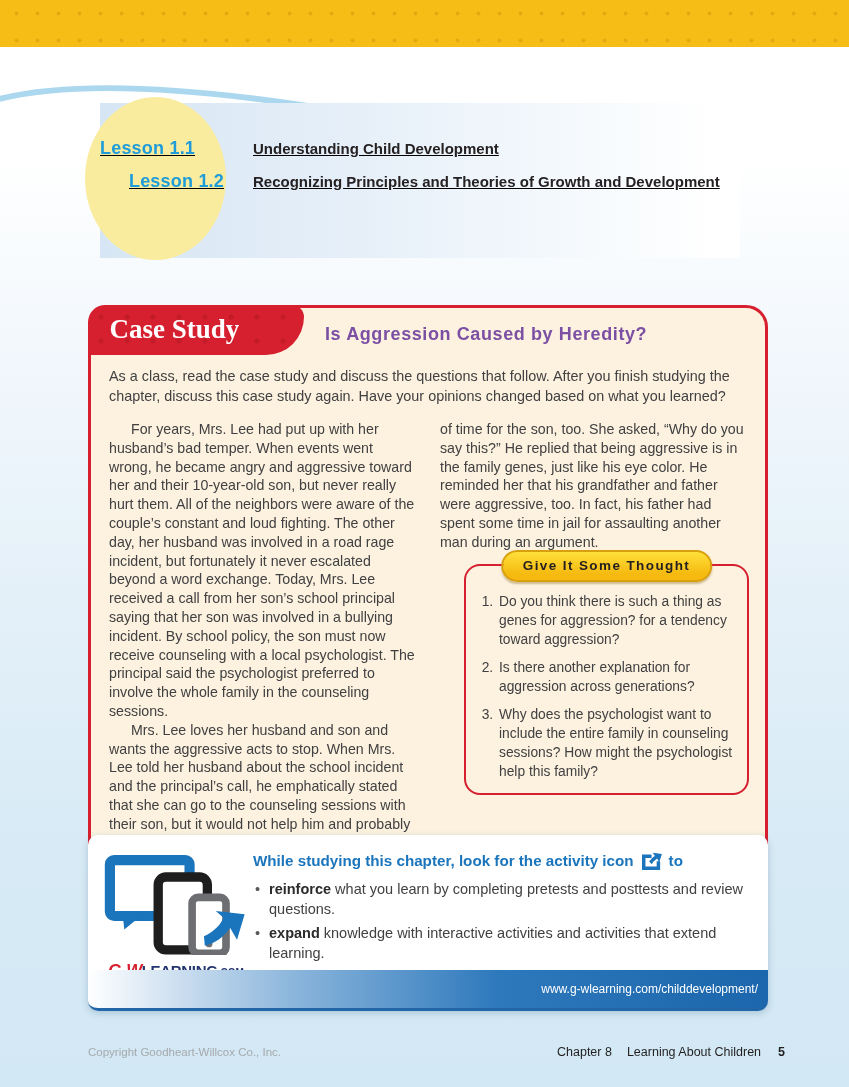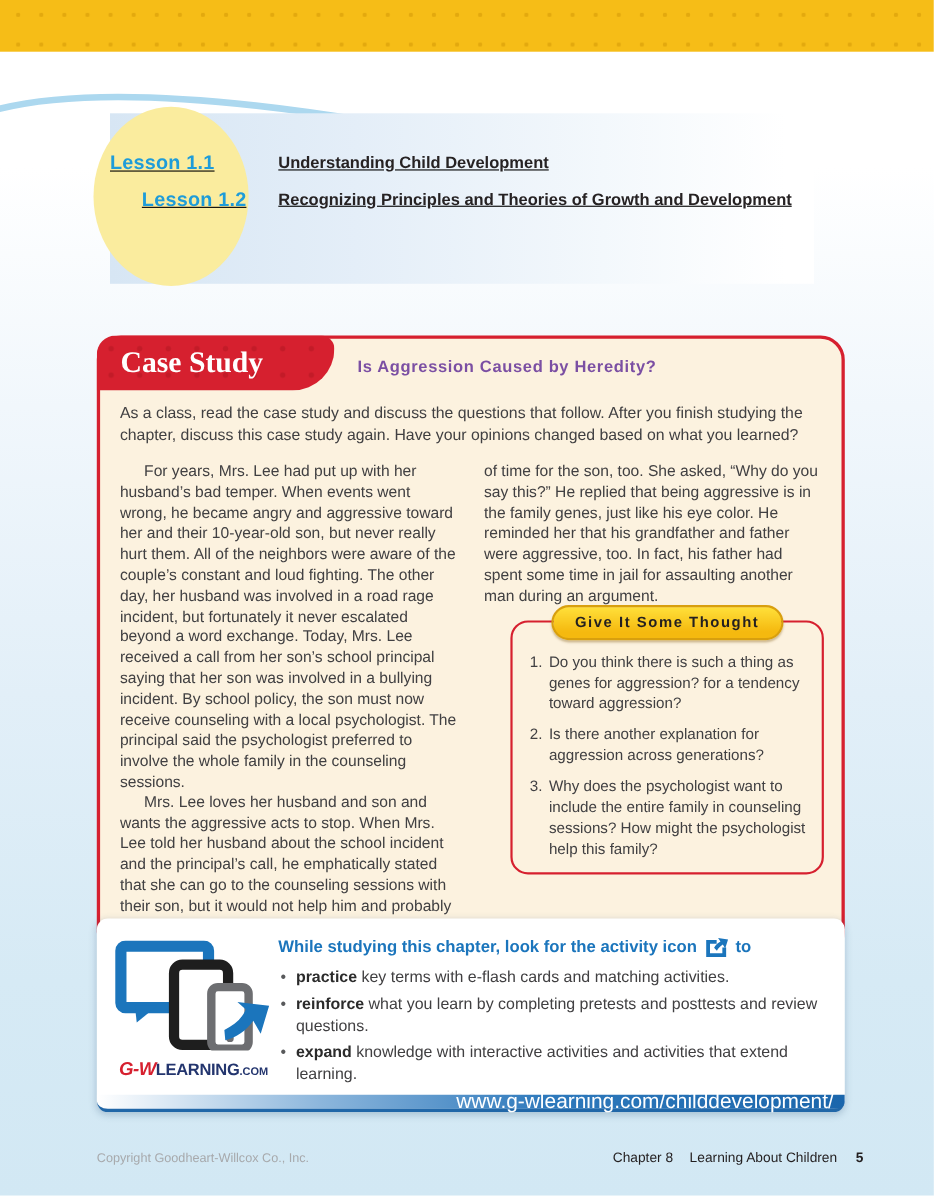--- a/index.html
+++ b/index.html
@@ -41,21 +41,21 @@
     position:absolute; top:-3.5px; left:-3.5px; width:216px; height:50px;
     background-color:#d6202f;
     background-image:radial-gradient(circle,#c31b28 2.2px, rgba(0,0,0,0) 2.9px);
     background-size:26px 24px;
     border-radius:20px 14px 44px 0;
     display:flex; align-items:center; padding-left:22px;
     color:#ffffff; font-family:"Liberation Serif", serif; font-weight:700; font-size:27px;
   }
   .case-title {
     position:absolute; top:0; left:234px; height:50px; line-height:52px;
-    color:#7b4fa3; font-weight:700; font-size:15px; letter-spacing:0.6px;
+    color:#7b4fa3; font-weight:700; font-size:18px; letter-spacing:0.6px;
   }
   .case-intro {
     position:relative; margin:58px 18px 0 18px;
     color:#414042; font-size:14.4px; line-height:20px;
   }
   .case-columns { display:flex; gap:22px; margin:14px 16px 0 18px; }
   .case-col { flex:1; color:#414042; font-size:14.2px; line-height:18.8px; }
   .case-col p.indent { text-indent:22px; }
   
   .thought-box {
@@ -88,25 +88,25 @@
   .activity-content { position:absolute; left:165px; top:16px; right:10px; }
   .activity-heading {
     display:flex; align-items:center; gap:7px;
     color:#1b75bc; font-weight:700; font-size:15.2px;
   }
   .activity-bullets { list-style:none; margin-top:9px; width:516px; color:#414042; font-size:14.5px; line-height:20px; }
   .activity-bullets li { position:relative; padding-left:16px; margin-bottom:4px; }
   .activity-bullets li::before { content:"•"; position:absolute; left:2px; color:#58595b; }
   .activity-bullets b { color:#2b2b2b; }
   .activity-urlbar {
-    position:absolute; bottom:0; left:0; right:0; height:16px;
+    position:absolute; bottom:0; left:0; right:0; height:41px;
     background:linear-gradient(90deg,#ffffff 0%,#8cb6dc 30%,#2e79bc 60%,#1b66ac 100%);
     border-bottom:3px solid #2167a8; border-radius:0 0 10px 10px;
     display:flex; justify-content:flex-end; align-items:center;
-    padding-right:10px; color:#ffffff; font-size:19px;
+    padding-right:10px; color:#ffffff; font-size:12px;
   }
   
   .page-footer {
     position:absolute; left:88px; right:64px; bottom:28px;
     display:flex; justify-content:space-between; align-items:baseline;
   }
   .footer-copy { color:#a7a9ac; font-size:11.5px; }
   .footer-right { color:#231f20; font-size:12.5px; }
   .footer-right .sp { margin-left:15px; }
   .footer-page { font-weight:700; margin-left:17px; }
@@ -182,21 +182,20 @@
       <div class="activity-heading">
         <span>While studying this chapter, look for the activity icon</span>
         <svg width="21" height="19" viewBox="0 0 24 22">
           <path fill="#1b75bc" d="M1 4 h11 v4 H5 v10 h13 v-6 h4 v10 H1 Z"></path>
           <path fill="#1b75bc" d="M13.5 2 L24 3.5 L21 13 L18.5 8.8 C15.5 11 13.5 13 12.3 15.3 L9.3 12.3 C11 9.5 13.3 7.3 16 5.8 Z"></path>
         </svg>
         <span>to</span>
       </div>
 
       <ul class="activity-bullets">
-        <li><b>practice</b><span> key terms with e-flash cards and matching activities.</span></li>
         <li><b>reinforce</b><span> what you learn by completing pretests and posttests and review questions.</span></li>
         <li><b>expand</b><span> knowledge with interactive activities and activities that extend learning.</span></li>
       </ul>
     </div>
 
     <div class="activity-urlbar">
       <span>www.g-wlearning.com/childdevelopment/</span>
     </div>
   </div>
 

